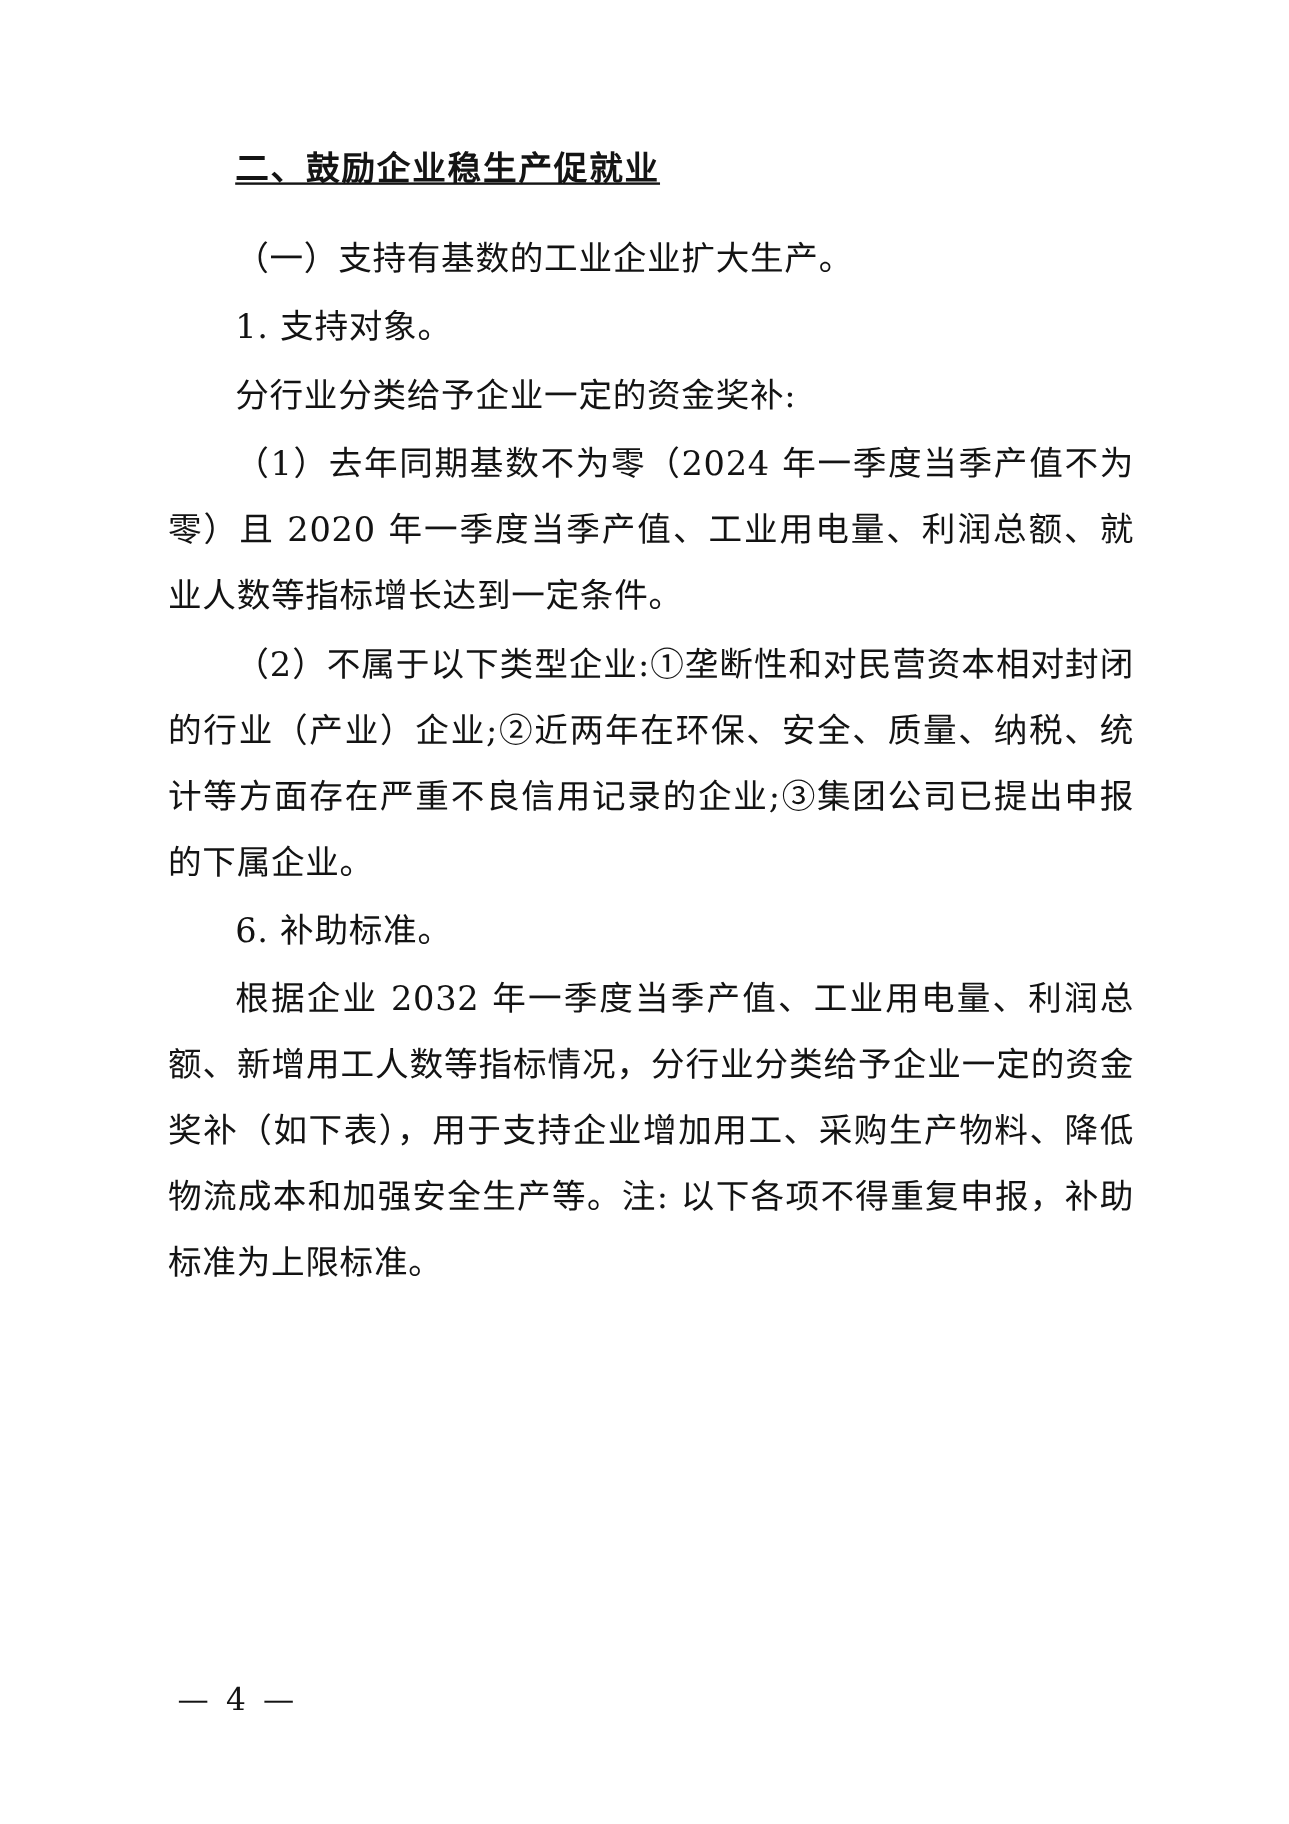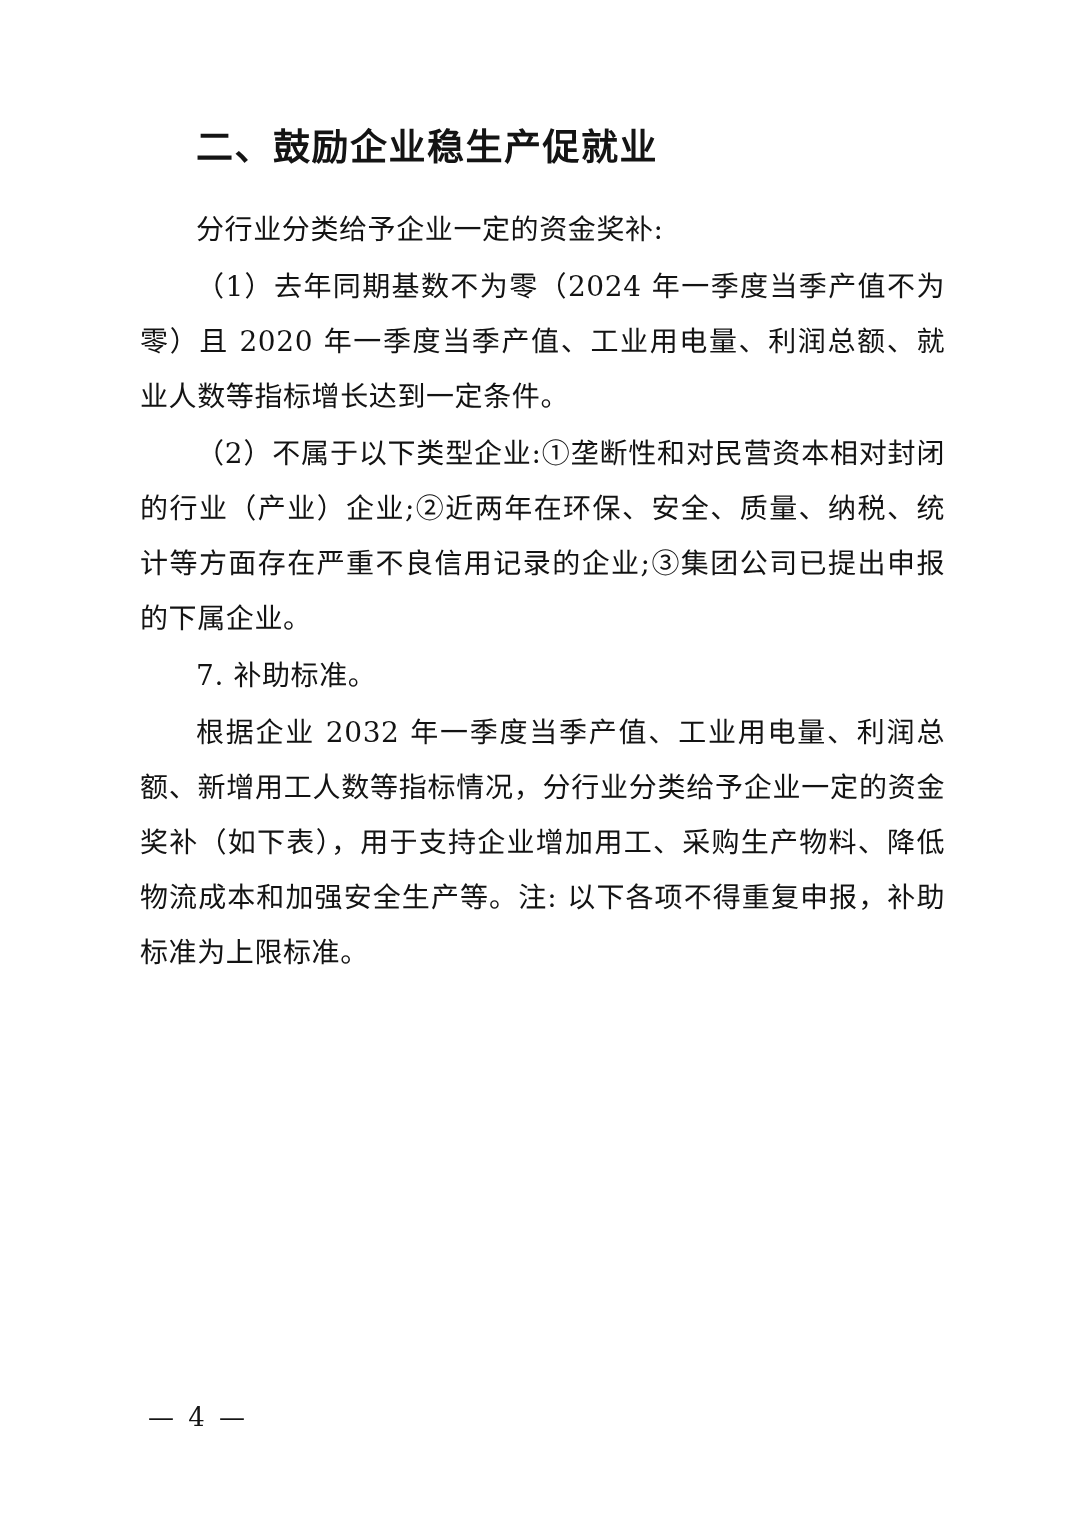--- a/index.html
+++ b/index.html
@@ -23,28 +23,29 @@
     width: 1074px;
     height: 1520px;
     box-sizing: border-box;
     padding: 120px 130px 60px 140px;
   }
   .doc-body {
     width: 805px;
   }
   h2.section-heading {
     font-family: "DejaVu Sans", "Liberation Sans", sans-serif;
-    font-size: 37px;
+    font-size: 28px;
     font-weight: bold;
     letter-spacing: 1.5px;
     margin: 0 0 26px 0;
     padding: 0;
     text-indent: 56px;
     line-height: 1.5;
     color: #141414;
+    text-decoration: underline;
   }
   p.para {
     font-size: 28px;
     line-height: 55px;
     margin: 0 0 2px 0;
     text-indent: 56px;
     text-align: justify;
     text-justify: inter-ideograph;
     letter-spacing: 0.6px;
     color: #131313;
@@ -66,29 +67,31 @@
   }
 </style>
 </head>
 <body>
 
 <div class="page">
   <div class="doc-body">
 
     <h2 class="section-heading">二、鼓励企业稳生产促就业</h2>
 
+    <p class="para">（一）支持有基数的工业企业扩大生产。</p>
 
+    <p class="para">1. 支持对象。</p>
 
     <p class="para">分行业分类给予企业一定的资金奖补:</p>
 
     <p class="para">（1）去年同期基数不为零（2024 年一季度当季产值不为零）且 2020 年一季度当季产值、工业用电量、利润总额、就业人数等指标增长达到一定条件。</p>
 
     <p class="para">（2）不属于以下类型企业:①垄断性和对民营资本相对封闭的行业（产业）企业;②近两年在环保、安全、质量、纳税、统计等方面存在严重不良信用记录的企业;③集团公司已提出申报的下属企业。</p>
 
-    <p class="para">7. 补助标准。</p>
+    <p class="para">6. 补助标准。</p>
 
     <p class="para tight">根据企业 2032 年一季度当季产值、工业用电量、利润总额、新增用工人数等指标情况，分行业分类给予企业一定的资金奖补（如下表），用于支持企业增加用工、采购生产物料、降低物流成本和加强安全生产等。注: 以下各项不得重复申报，补助标准为上限标准。</p>
 
     <div class="spacer-block"></div>
   </div>
 
   <div class="page-number">— 4 —</div>
 </div>
 
 </body></html>

